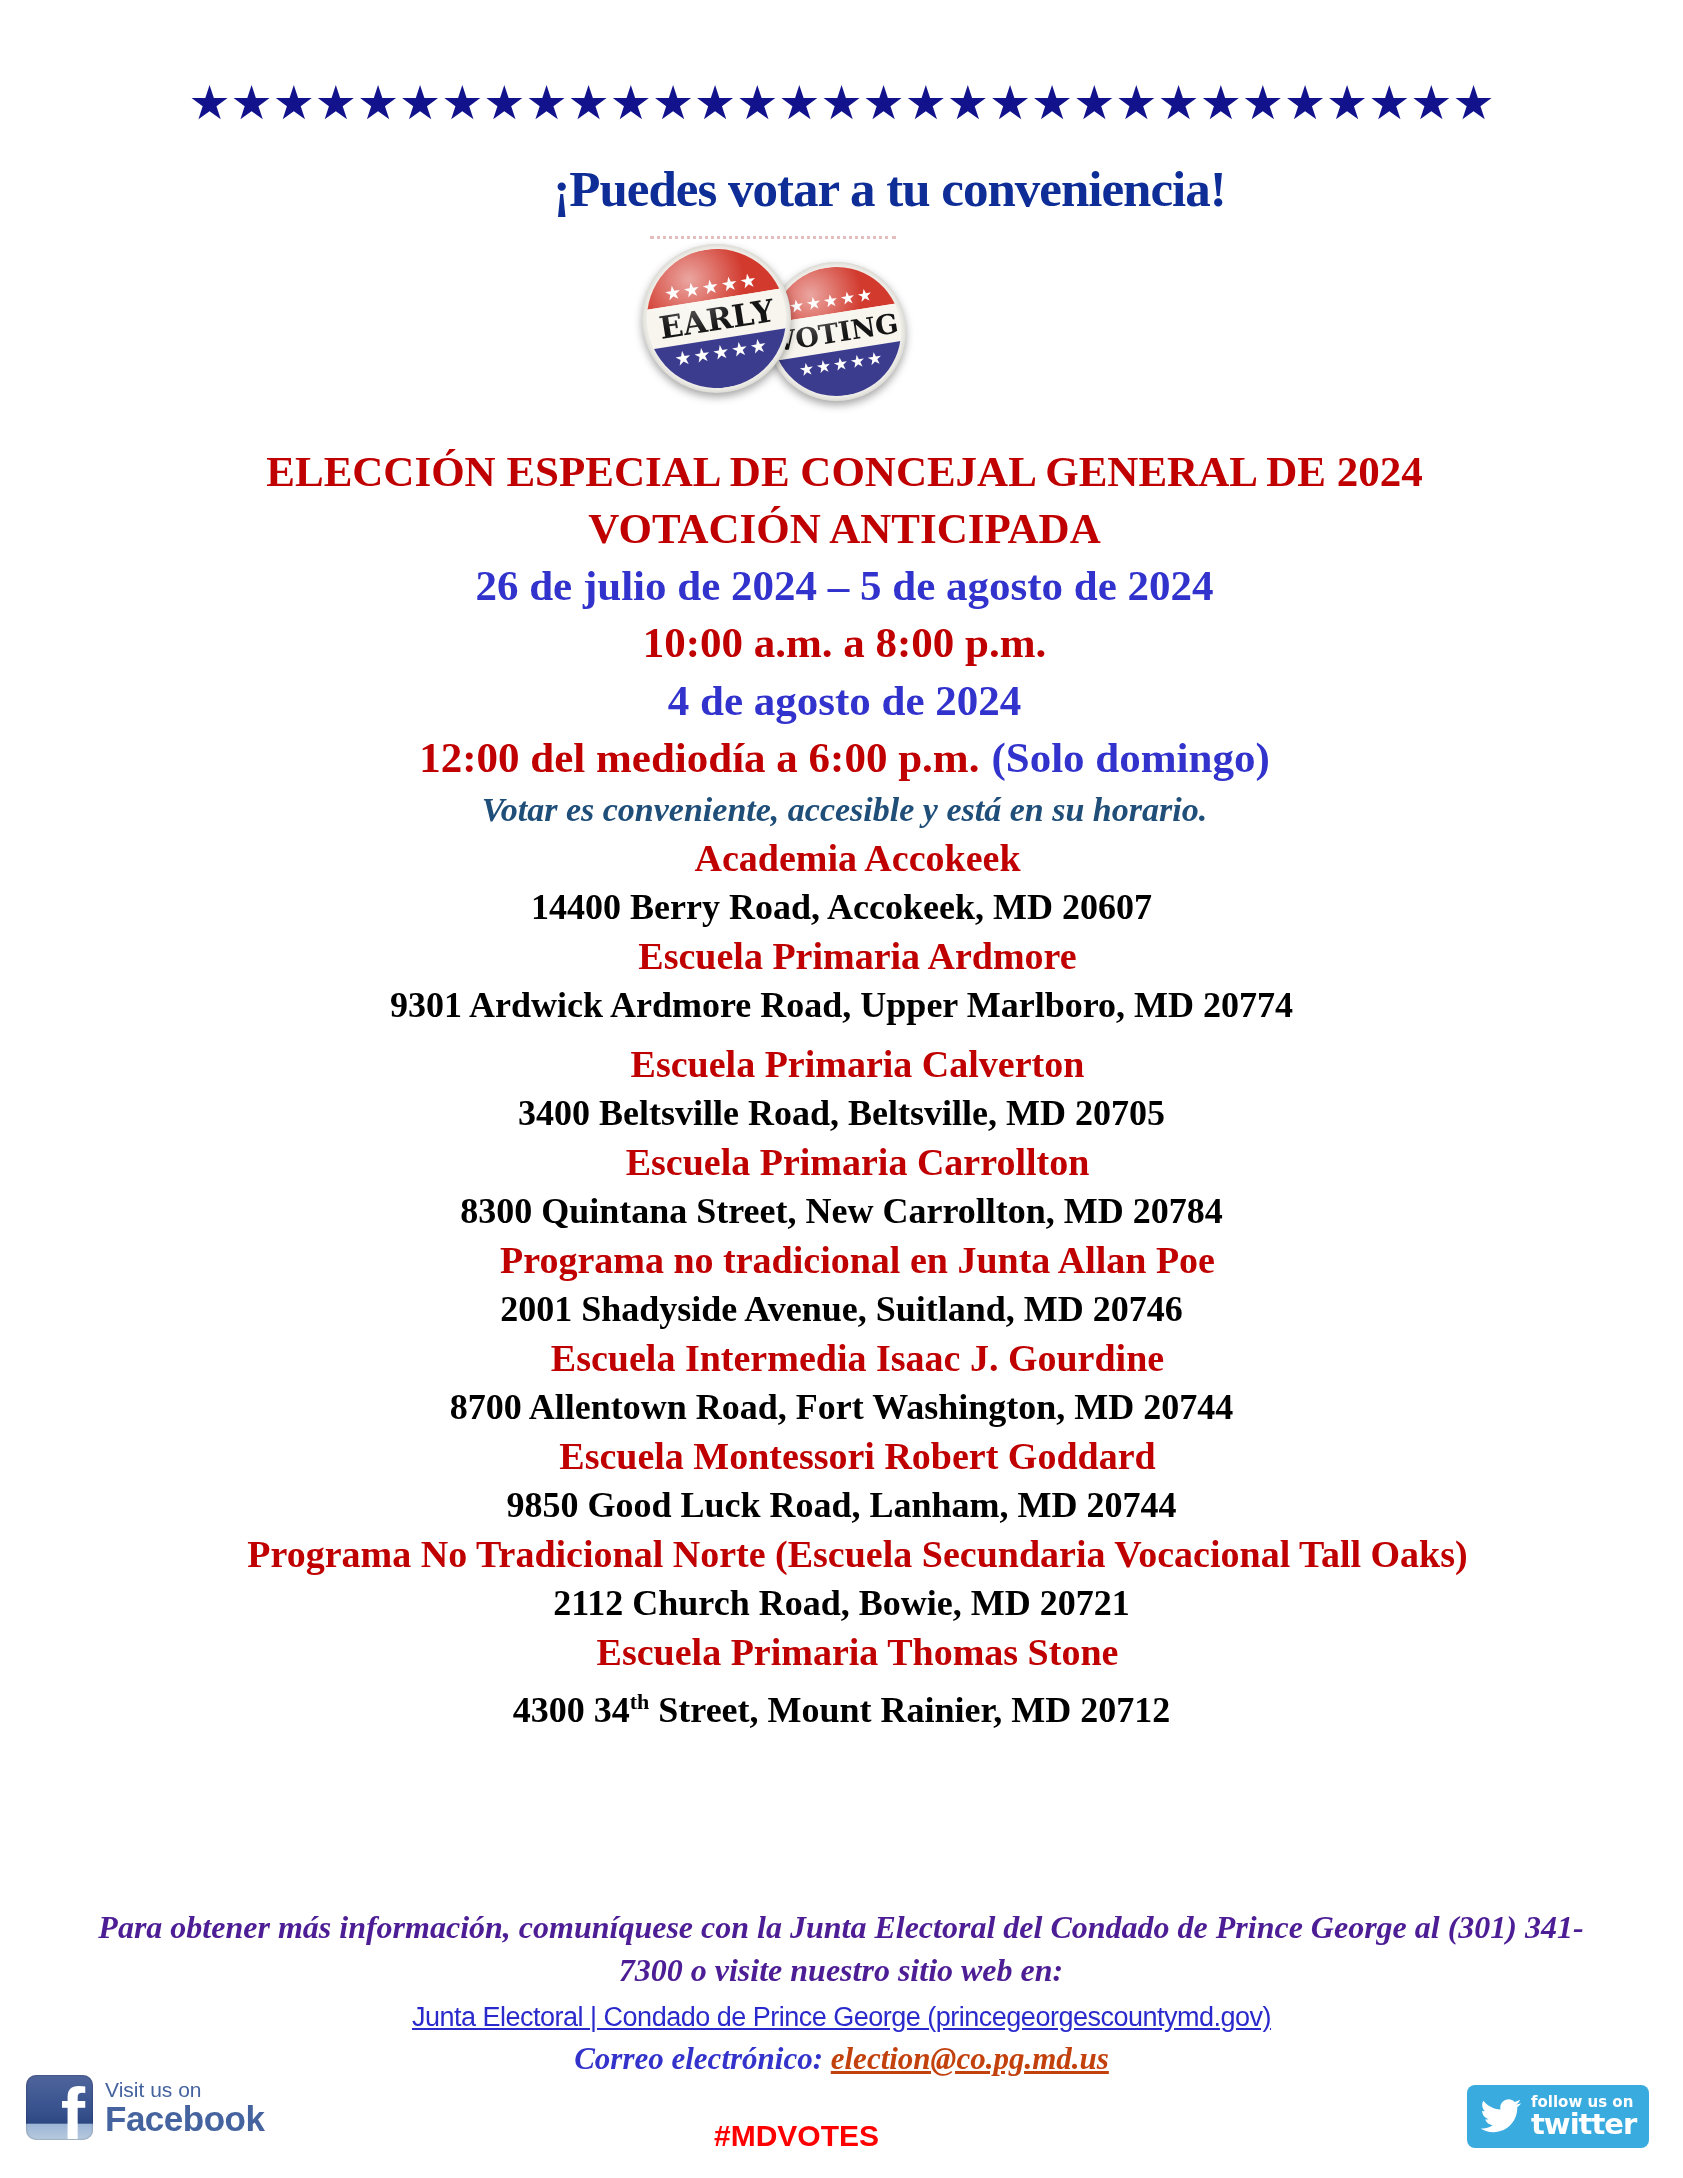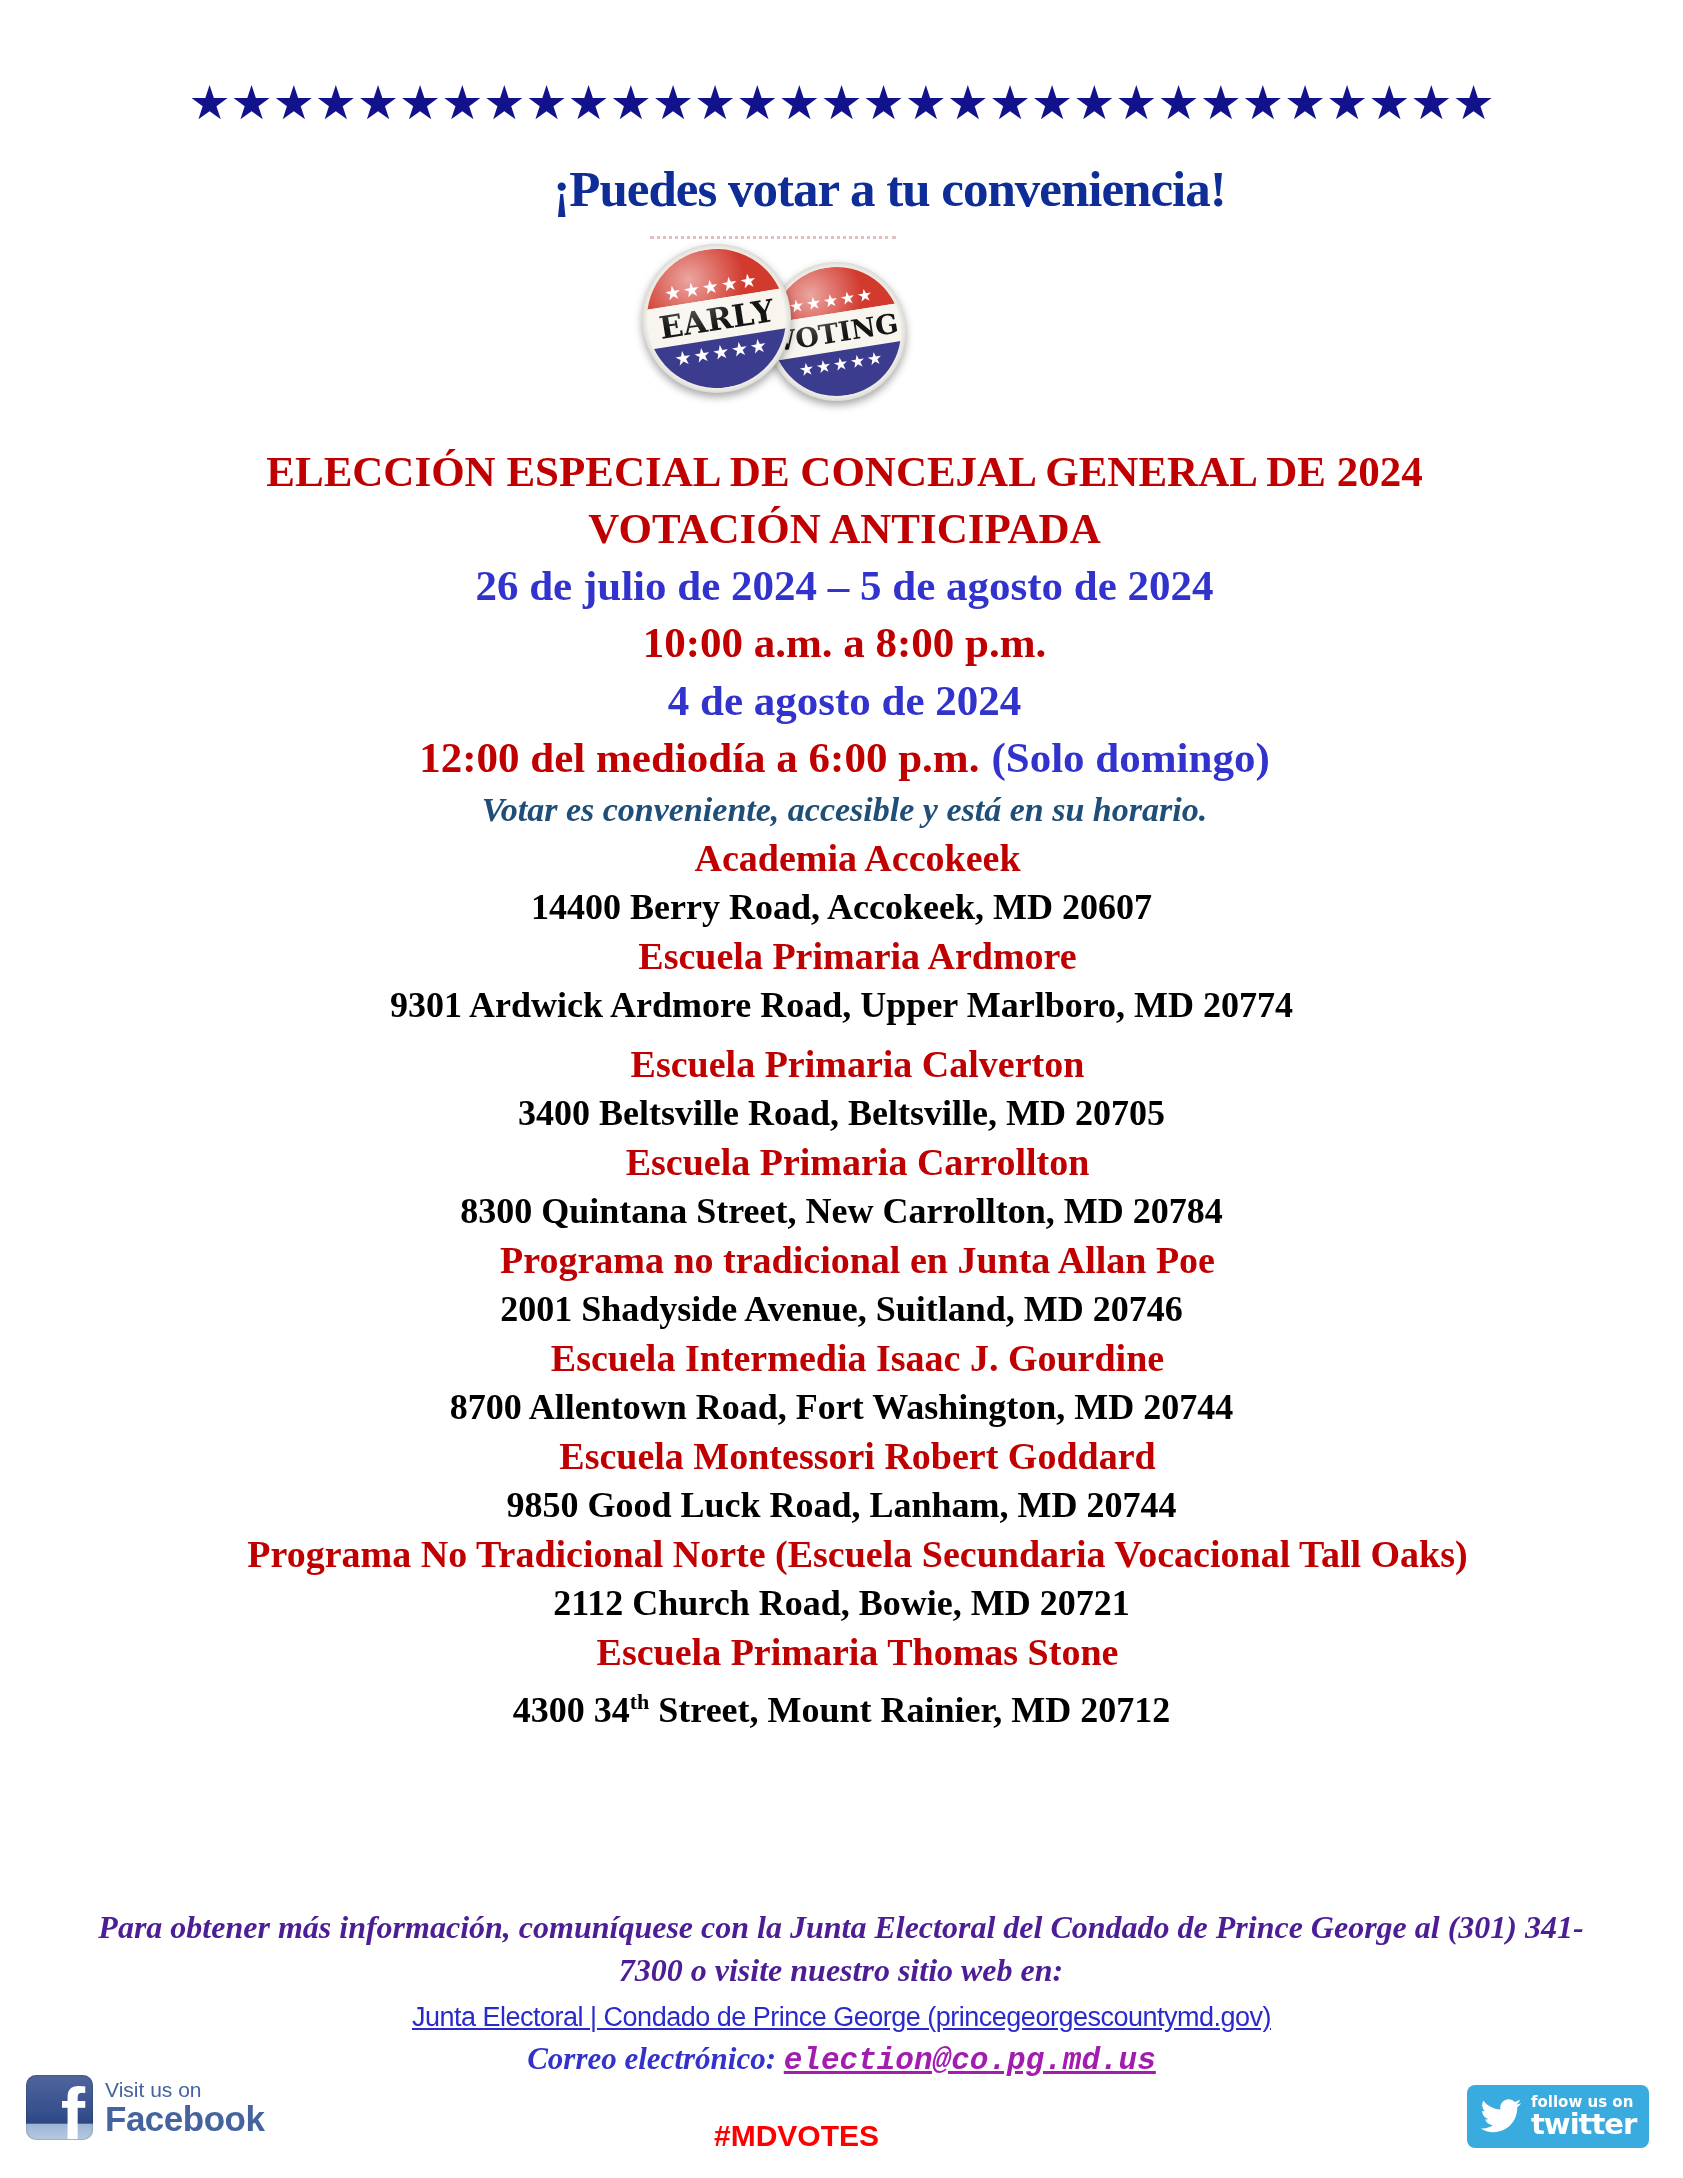--- a/index.html
+++ b/index.html
@@ -51,21 +51,21 @@
   .gap-before{margin-top:10px;}
 
   
   .footer-info{position:absolute;top:1906px;left:69px;width:1544px;text-align:center;
     color:#4c1d95;font-size:32px;font-weight:bold;font-style:italic;line-height:1.35;}
   .link-line{position:absolute;top:2002px;left:0;width:100%;text-align:center;}
   .web-link{font-family:"Liberation Sans",sans-serif;font-size:27px;color:#2929CC;
     text-decoration:underline;letter-spacing:-0.5px;}
   .correo-line{position:absolute;top:2041px;left:0;width:100%;text-align:center;
     color:#3333CC;font-size:31px;font-weight:bold;font-style:italic;}
-  .email-link{color:#a21caf;text-decoration:underline;font-family:Liberation Mono, monospace;}
+  .email-link{color:#c2410c;text-decoration:underline;}
 
   
   .fb-badge{position:absolute;left:26px;top:2075px;display:flex;align-items:center;cursor:pointer;}
   .fb-icon{width:67px;height:65px;border-radius:10px;position:relative;overflow:hidden;
     background:linear-gradient(180deg,#50659c 0%,#35508c 58%,#2c4782 74%,#9db6d6 76%,#b7cade 100%);
     box-shadow:inset 0 0 2px rgba(0,0,0,.4);}
   .fb-f{position:absolute;right:8px;top:2px;color:#ffffff;font-family:"Liberation Sans",sans-serif;
     font-weight:bold;font-size:73px;line-height:73px;}
   .fb-text{margin-left:12px;color:#44639f;font-family:"Liberation Sans",sans-serif;}
   .fb-small{font-size:21px;line-height:23px;}

